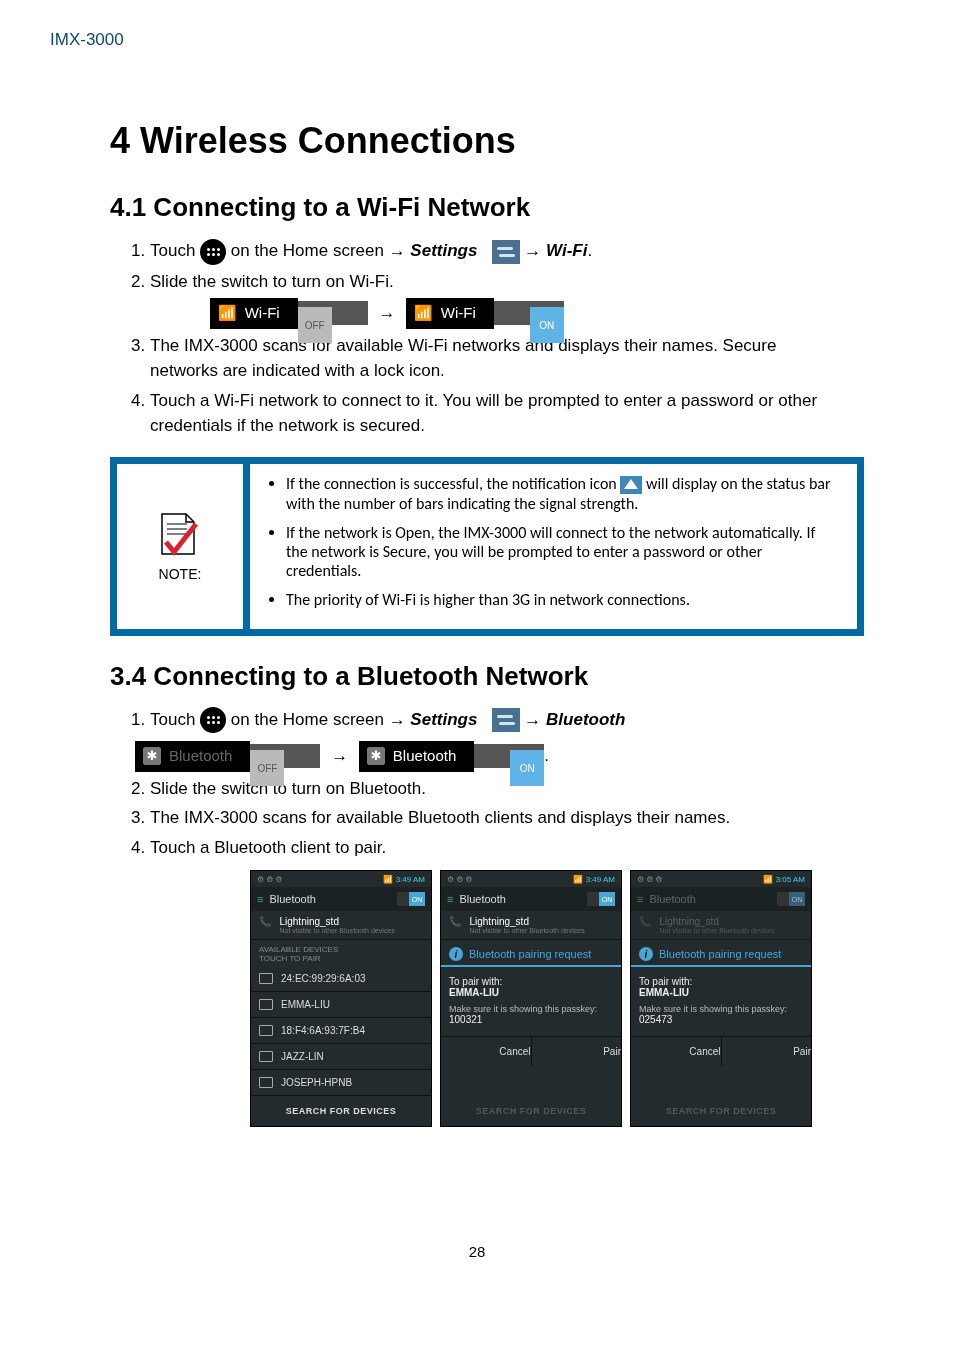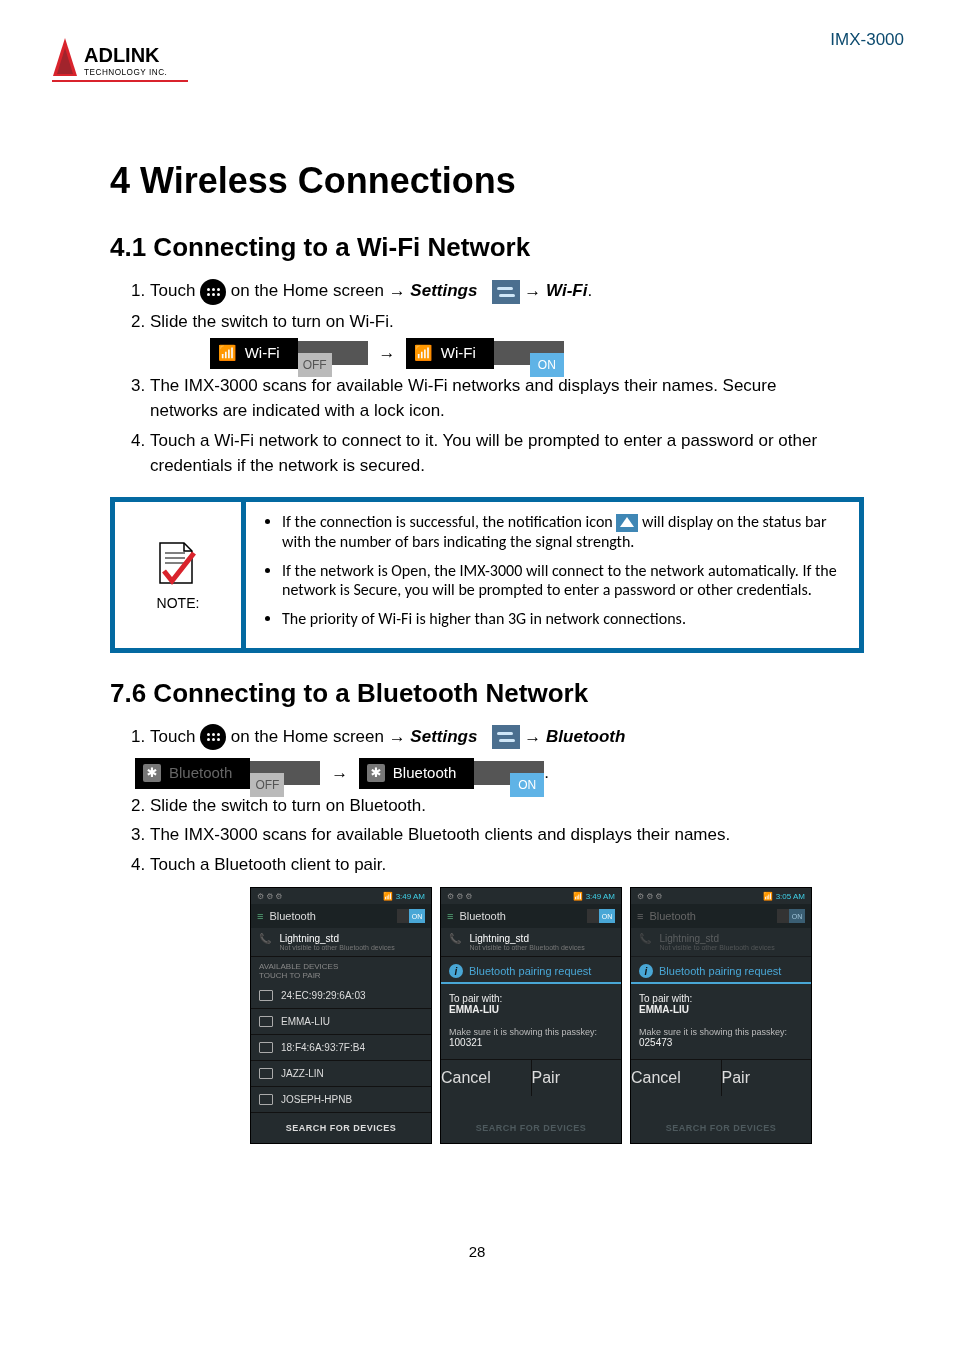--- a/index.html
+++ b/index.html
@@ -106,38 +106,38 @@
     display:inline-block; width:18px;height:18px;
     background:#777; color:#fff; font-size:13px; text-align:center; line-height:18px; border-radius:2px;
   }
   .switch {
     width: 70px; height: 24px;
     background: #555;
     position: relative;
     display: inline-block;
   }
   .switch .knob {
-    position: absolute; top: 12px; height: 24px; width: 34px;
+    position: absolute; top: 6px; height: 36px; width: 34px;
     background: #bababa;
     color: #555;
-    font-size: 12px;
+    font-size: 10px;
     display: flex; align-items: center; justify-content: center;
   }
   .switch.off .knob { left: 0; }
   .switch.on  .knob { right: 0; background: #5fb3e6; color:#fff; }
 
   .note-table {
     border: 1px solid #000;
     border-collapse: collapse;
     margin: 18px 40px 25px 60px;
     width: calc(100% - 100px);
     font-size: 16px;
   }
   .note-table td {
-    border: 5px solid #0369a1;
+    border: 7px solid #0369a1;
     vertical-align: middle;
     padding: 10px 18px;
   }
   .note-table td.first { width: 90px; text-align: center; }
   .note-icon {
     display:inline-block;
   }
   .note-caption { font-size: 14px; }
   .note-ul {
     list-style: disc;
@@ -215,46 +215,37 @@
     display:flex; align-items:center; gap:6px;
     color:#49a7d6; font-size:11px; padding:7px 8px 2px 8px;
   }
   .info-i {
     width:14px;height:14px;border-radius:50%;background:#49a7d6;color:#111;
     font-weight:bold;font-size:10px;display:inline-flex;align-items:center;justify-content:center;
     font-style:italic;
   }
   .dialog-sep { height:2px; background:#49a7d6; margin:2px 0 6px 0; }
   .dialog-body { padding: 3px 8px; font-size:10px; color:#eee; }
-  .dialog-body .small { font-size:9px; color:#bbb; margin-top:12px; }
+  .dialog-body .small { font-size:9px; color:#bbb; margin-top:6px; }
   .dialog-btns { display:flex; border-top:1px solid #111; margin-top:8px; }
   .dialog-btns div {
-    flex:1; text-align:left; padding:9px 0; color:#ddd; font-size:16px;
+    flex:1; text-align:right; padding:9px 0; color:#ddd; font-size:10px;
   }
   .dialog-btns div:first-child { border-right:1px solid #111; }
 
   .page-num {
     position:absolute; bottom:20px; left:0; right:0; text-align:center; font-size:15px;
   }
 </style>
 </head>
 <body>
 
 <div class="page">
 
   <div class="header-row">
-    <div class="logo-wrap">
-      <svg width="140" height="56" viewBox="0 0 140 56">
-        <polygon points="3,46 15,8 27,46" fill="#d9232c"></polygon>
-        <polygon points="7,44 15,18 23,44" fill="#a1242c"></polygon>
-        <text x="34" y="32" font-family="Arial Black, Arial" font-weight="900" font-size="20" fill="#000">ADLINK</text>
-        <text x="34" y="45" font-family="Arial" font-size="8.2" fill="#000" letter-spacing="0.5">TECHNOLOGY INC.</text>
-        <rect x="2" y="50" width="136" height="2" fill="#d9232c"></rect>
-      </svg>
-    </div>
     <div class="product-id">IMX-3000</div>
   </div>
 
   <h1 class="h1">4 Wireless Connections</h1>
 
   <h2 class="h2">4.1 Connecting to a Wi-Fi Network</h2>
 
   <ol class="ol">
     <li>
       <span>Touch </span>
@@ -327,21 +318,21 @@
             <span> will display on the status bar with the number of bars indicating the signal strength.</span>
           </li>
           <li>If the network is Open, the IMX-3000 will connect to the network automatically. If the network is Secure, you will be prompted to enter a password or other credentials.</li>
           <li>The priority of Wi-Fi is higher than 3G in network connections.</li>
         </ul>
       </td>
     </tr>
   </tbody>
     </table>
 
-  <h2 class="h2">7.6 Connecting to a Bluetooth Network</h2>
+  <h2 class="h2">3.4 Connecting to a Bluetooth Network</h2>
 
   <ol class="ol">
     <li>
       <span>Touch </span>
       <span class="apps-icon">
           <span class="dots">
             <span></span>
             <span></span>
             <span></span>
             <span></span>

